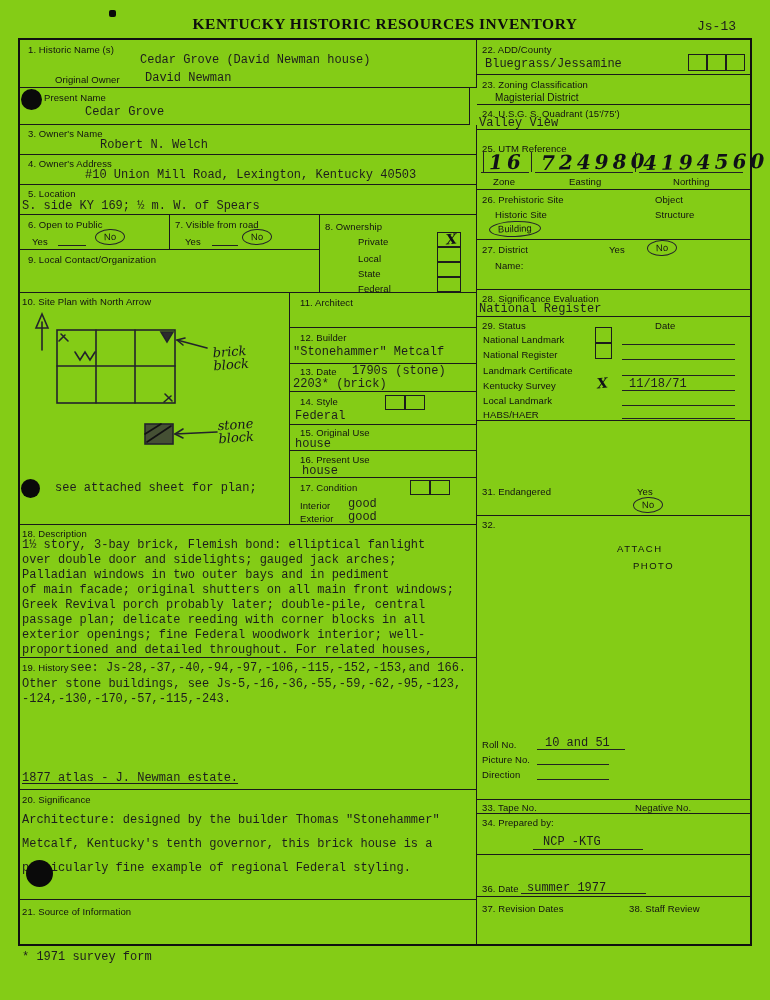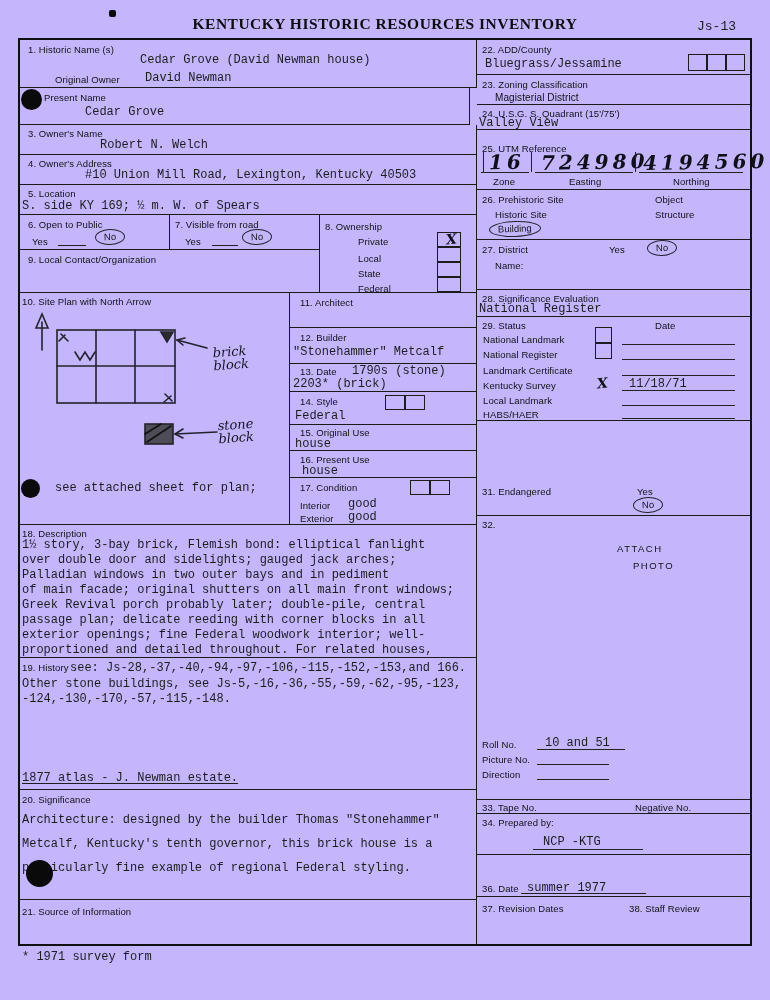--- a/index.html
+++ b/index.html
@@ -1,17 +1,17 @@
 <!DOCTYPE html>
 <html><head>
 <meta charset="utf-8">
 <style>
   *{margin:0;padding:0;box-sizing:border-box}
   html,body{background:#e9e9e9}
-  .page{position:relative;width:770px;height:1000px;background:#c4b5fd;margin:0 auto;overflow:hidden;
+  .page{position:relative;width:770px;height:1000px;background:#84cc16;margin:0 auto;overflow:hidden;
         font-family:"Liberation Sans",sans-serif;color:#141414}
   .frame{position:absolute;left:18px;top:38px;width:734px;height:908px;border:2px solid #101010}
   .box{position:absolute}
   .bb{border-bottom:1.5px solid #1a1a1a}
   .br{border-right:1.5px solid #1a1a1a}
   .lbl{position:absolute;font-size:9.5px;letter-spacing:.1px;white-space:nowrap;color:#111}
   .lbl2{font-size:10px}
   .val{position:absolute;font-family:"Liberation Mono","DejaVu Sans Mono",monospace;font-size:12px;
        color:#1d1d1d;white-space:nowrap}
   .pre{white-space:pre-line;line-height:15.5px}
@@ -183,21 +183,21 @@
 Greek Revival porch probably later; double-pile, central
 passage plan; delicate reeding with corner blocks in all
 exterior openings; fine Federal woodwork interior; well-
 proportioned and detailed throughout.  For related houses,</span>
   </div>
 
   <div class="box bb br" style="left:20px;top:658px;width:457px;height:132px">
     <span class="lbl" style="left:2px;top:4px">19. History</span>
     <span class="val pre" style="left:2px;top:3px;text-indent:48px">see: Js-28,-37,-40,-94,-97,-106,-115,-152,-153,and 166.
 Other stone buildings, see Js-5,-16,-36,-55,-59,-62,-95,-123,
--124,-130,-170,-57,-115,-148.</span>
+-124,-130,-170,-57,-115,-243.</span>
     <span class="val u" style="left:2px;top:113px">1877 atlas - J. Newman estate.</span>
   </div>
 
   <div class="box bb br" style="left:20px;top:790px;width:457px;height:110px">
     <span class="lbl" style="left:2px;top:4px">20. Significance</span>
     <span class="val pre" style="left:2px;top:18px;line-height:24px">Architecture: designed  by the builder Thomas "Stonehammer"
 Metcalf, Kentucky's tenth governor, this brick house is a
 particularly fine example of regional Federal styling.</span>
   </div>
   <div class="dot" style="left:26px;top:860px;width:27px;height:27px"></div>

